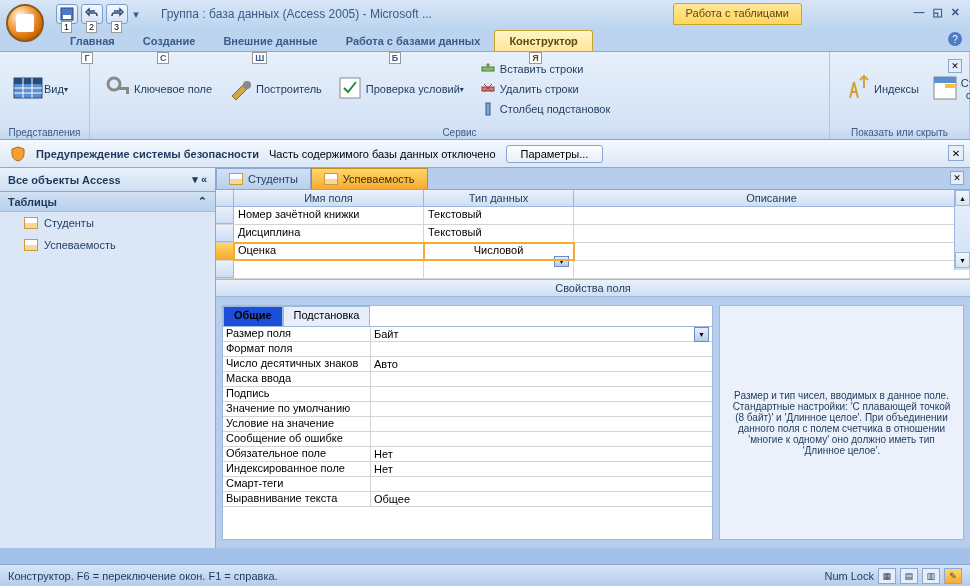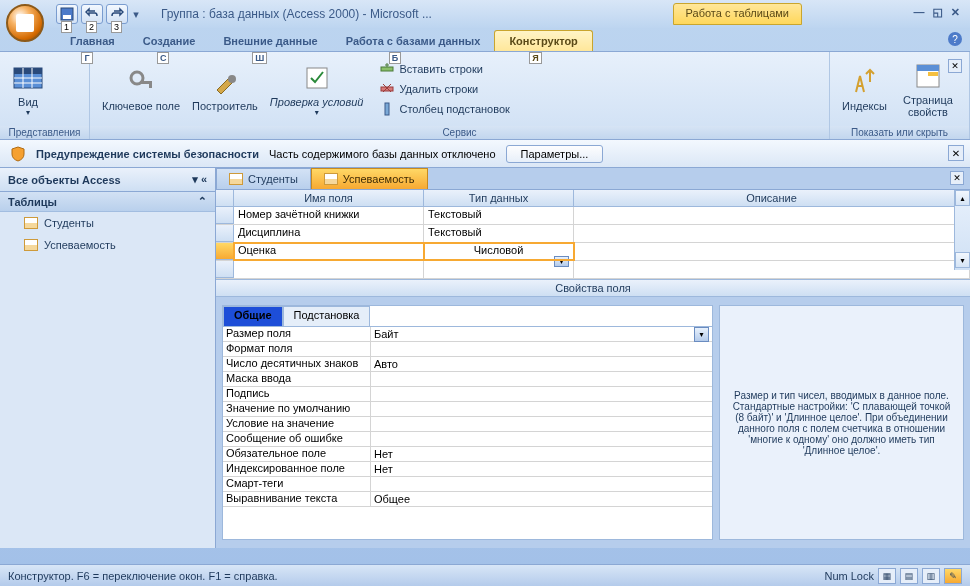--- a/index.html
+++ b/index.html
@@ -20,21 +20,21 @@
 .tab{padding:4px 14px;color:#3b5a88;cursor:pointer;position:relative;font-weight:bold;}
 .tab.active{background:linear-gradient(to bottom,#fff4c6,#ffe79a);border:1px solid #c9a52e;border-bottom:none;border-radius:3px 3px 0 0;color:#5b4a17;}
 .tab-hint{position:absolute;bottom:-13px;left:35%;font-size:9px;background:#fff;border:1px solid #999;padding:0 2px;line-height:10px;}
 .help-icon{position:absolute;right:8px;top:4px;width:14px;height:14px;border-radius:50%;background:#4d7bc9;color:#fff;display:flex;align-items:center;justify-content:center;font-size:10px;}
 .close-x{position:absolute;right:8px;bottom:-22px;width:14px;height:14px;border:1px solid #8ba8d4;background:#e6eef9;display:flex;align-items:center;justify-content:center;font-size:9px;}
 
 .ribbon{height:88px;background:linear-gradient(to bottom,#e7f0fb,#cfe0f4);border-bottom:1px solid #8ba8d4;display:flex;}
 .rgroup{border-right:1px solid #b0c7e4;display:flex;flex-direction:column;}
 .rgroup-body{flex:1;display:flex;align-items:center;padding:2px 6px;}
 .rgroup-label{text-align:center;font-size:10px;color:#3b5a88;padding:1px 4px;background:linear-gradient(to bottom,#d6e4f5,#c2d6ee);}
-.rbtn{display:flex;flex-direction:column;align-items:center;justify-content:flex-start;padding:2px 6px;cursor:pointer;text-align:center;color:#1e395b;}
+.rbtn{display:flex;flex-direction:row;align-items:center;justify-content:flex-start;padding:2px 6px;cursor:pointer;text-align:center;color:#1e395b;}
 .ricon{width:32px;height:32px;margin-bottom:2px;display:flex;align-items:center;justify-content:center;}
 .rbtn-small{display:flex;align-items:center;padding:1px 4px;cursor:pointer;color:#1e395b;gap:4px;}
 .ricon-sm{width:16px;height:16px;display:flex;align-items:center;justify-content:center;}
 
 .secbar{height:28px;background:linear-gradient(to bottom,#f3f8fe,#dbe7f6);border-bottom:1px solid #8ba8d4;display:flex;align-items:center;padding:0 10px;gap:10px;position:relative;}
 .shield{width:16px;height:16px;}
 .secbar b{color:#1e395b;}
 .secbar-btn{padding:2px 14px;border:1px solid #8ba8d4;background:linear-gradient(to bottom,#fdfdfe,#e7eff9);border-radius:3px;cursor:pointer;}
 .secbar-close{position:absolute;right:6px;top:5px;width:16px;height:16px;border:1px solid #8ba8d4;display:flex;align-items:center;justify-content:center;font-size:10px;cursor:pointer;background:#e6eef9;}
 
@@ -109,21 +109,21 @@
         <span class="qat-hint">2</span>
       </div>
     <div class="qat-btn">
         <svg width="14" height="14">
           <path d="M4 4 L10 4 L10 2 L13 5 L10 8 L10 6 L4 6 Q2 6 2 9" fill="none" stroke="#2a4a7a" stroke-width="1.5"></path>
         </svg>
         <span class="qat-hint">3</span>
       </div>
     <div style="width:10px;display:flex;align-items:center;justify-content:center;color:#3b5a88;">▾</div>
   </div>
-  <div class="title-text">Группа : база данных (Access 2000) - Microsoft ...</div>
+  <div class="title-text">Группа : база данных (Access 2005) - Microsoft ...</div>
   <div class="title-context">Работа с таблицами</div>
   <div class="win-ctrl">
     <span>—</span>
     <span>◱</span>
     <span>✕</span>
   </div>
 </div>
 
 <div class="tabs">
   <div class="tab"><span>Главная</span><span class="tab-hint">Г</span></div>
@@ -176,21 +176,21 @@
           </div>
           <span>Построитель</span>
         </div>
       <div class="rbtn">
           <div class="ricon">
             <svg width="28" height="28">
               <rect x="4" y="4" width="20" height="20" fill="#fff" stroke="#888"></rect>
               <path d="M8 14 L12 18 L20 8" fill="none" stroke="#2a8a3a" stroke-width="2"></path>
             </svg>
           </div>
-          <span style="white-space:pre-line;font-style:italic;">Проверка условий</span>
+          <span style="white-space:pre-line;">Проверка условий</span>
           <span style="font-size:8px;">▾</span>
         </div>
       <div style="display:flex;flex-direction:column;gap:2px;margin-left:6px;">
         <div class="rbtn-small">
             <div class="ricon-sm">
               <svg width="14" height="14">
                 <rect x="1" y="5" width="12" height="4" fill="#8abf6a" stroke="#4a7a3a"></rect>
                 <path d="M7 1 L7 5 M5 3 L9 3" stroke="#4a7a3a"></path>
               </svg>
             </div>

